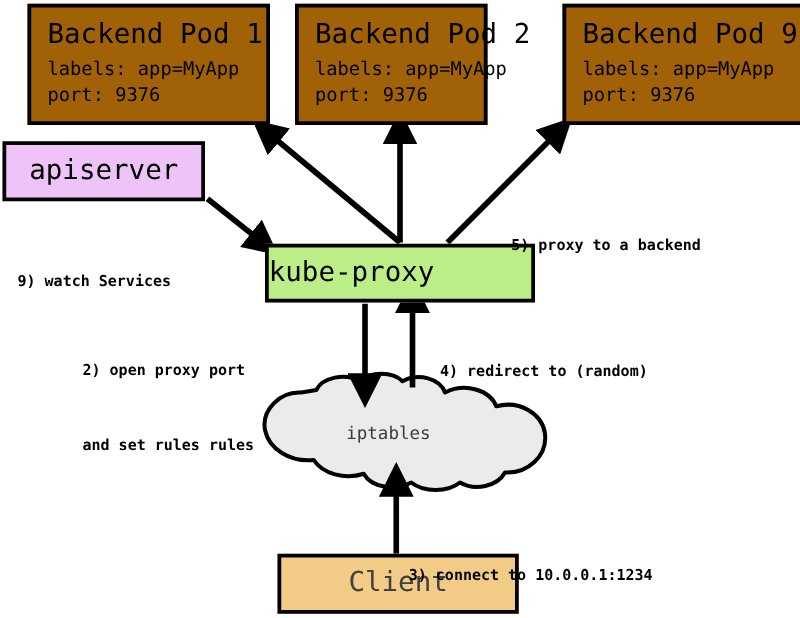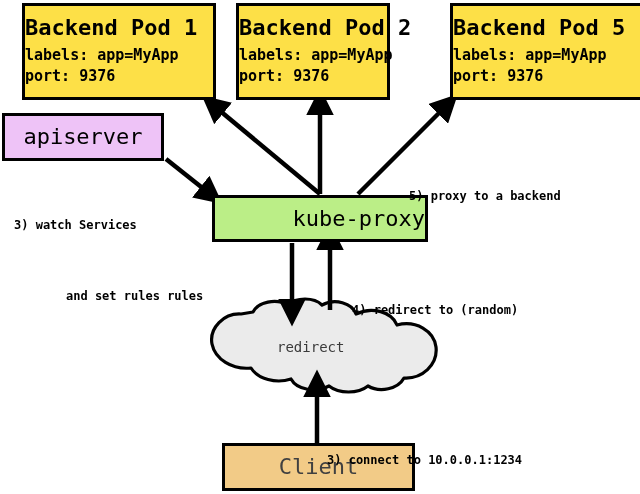--- a/index.html
+++ b/index.html
@@ -30,23 +30,22 @@
   }
   .node-box {
     position: absolute;
     box-sizing: border-box;
     border: 3px solid #000000;
     display: flex;
     flex-direction: column;
     justify-content: center;
   }
   .pod-box {
-    background: #fde047;
-    padding: 2px 0 4px 0;
-    font-weight: bold;
+    background: #a16207;
+    padding: 2px 0 4px 13px;
   }
   .pod-title {
     font-size: 22px;
     line-height: 26px;
     color: #000;
     letter-spacing: 0px;
     white-space: nowrap;
   }
   .pod-line {
     font-size: 15px;
@@ -62,21 +61,21 @@
     align-items: center;
   }
   #apiserver-label {
     font-size: 22px;
     line-height: 26px;
     color: #000;
     white-space: nowrap;
   }
   #kube-proxy-box {
     background: #bbee87;
-    align-items: flex-end;
+    align-items: flex-start;
   }
   #kube-proxy-label {
     font-size: 22px;
     line-height: 26px;
     color: #000;
     white-space: nowrap;
   }
   #client-box {
     background: #f2cb87;
     align-items: center;
@@ -167,52 +166,53 @@
     <div class="pod-line">port: 9376</div>
   </div>
 
   <div class="node-box pod-box" id="pod-box-2" style="left:236px; top:3px; width:154px; height:97px;">
     <div class="pod-title">Backend Pod 2</div>
     <div class="pod-line pod-meta">labels: app=MyApp</div>
     <div class="pod-line">port: 9376</div>
   </div>
 
   <div class="node-box pod-box" id="pod-box-3" style="left:450px; top:3px; width:193px; height:97px;">
-    <div class="pod-title">Backend Pod 5</div>
+    <div class="pod-title">Backend Pod 9</div>
     <div class="pod-line pod-meta">labels: app=MyApp</div>
     <div class="pod-line">port: 9376</div>
   </div>
 
   <div class="node-box" id="apiserver-box" style="left:2px; top:113px; width:162px; height:48px;">
     <span id="apiserver-label">apiserver</span>
   </div>
 
   <div class="node-box" id="kube-proxy-box" style="left:212px; top:195px; width:216px; height:47px;">
     <span id="kube-proxy-label">kube-proxy</span>
   </div>
 
-  <div id="iptables-label" style="left:277px; top:339px;">redirect</div>
+  <div id="iptables-label" style="left:277px; top:339px;">iptables</div>
 
   <div class="node-box" id="client-box" style="left:222px; top:443px; width:193px; height:48px;">
     <span id="client-label">Client</span>
   </div>
 
   <div class="step-label" style="left:14px; top:175px;">
-    <div>3) watch Services</div>
+    <div>9) watch Services</div>
   </div>
 
   <div class="step-label" style="left:66px; top:246px;">
+    <div>2) open proxy port</div>
     <div>and set rules rules</div>
   </div>
 
   <div class="step-label" style="left:327px; top:410px;">
     <div>3) connect to 10.0.0.1:1234</div>
   </div>
 
-  <div class="step-label" style="left:352px; top:260px;">
+  <div class="step-label" style="left:352px; top:247px;">
     <div>4) redirect to (random)</div>
   </div>
 
   <div class="step-label" style="left:409px; top:146px;">
     <div>5) proxy to a backend</div>
   </div>
 
 </div>
 
 </body></html>

